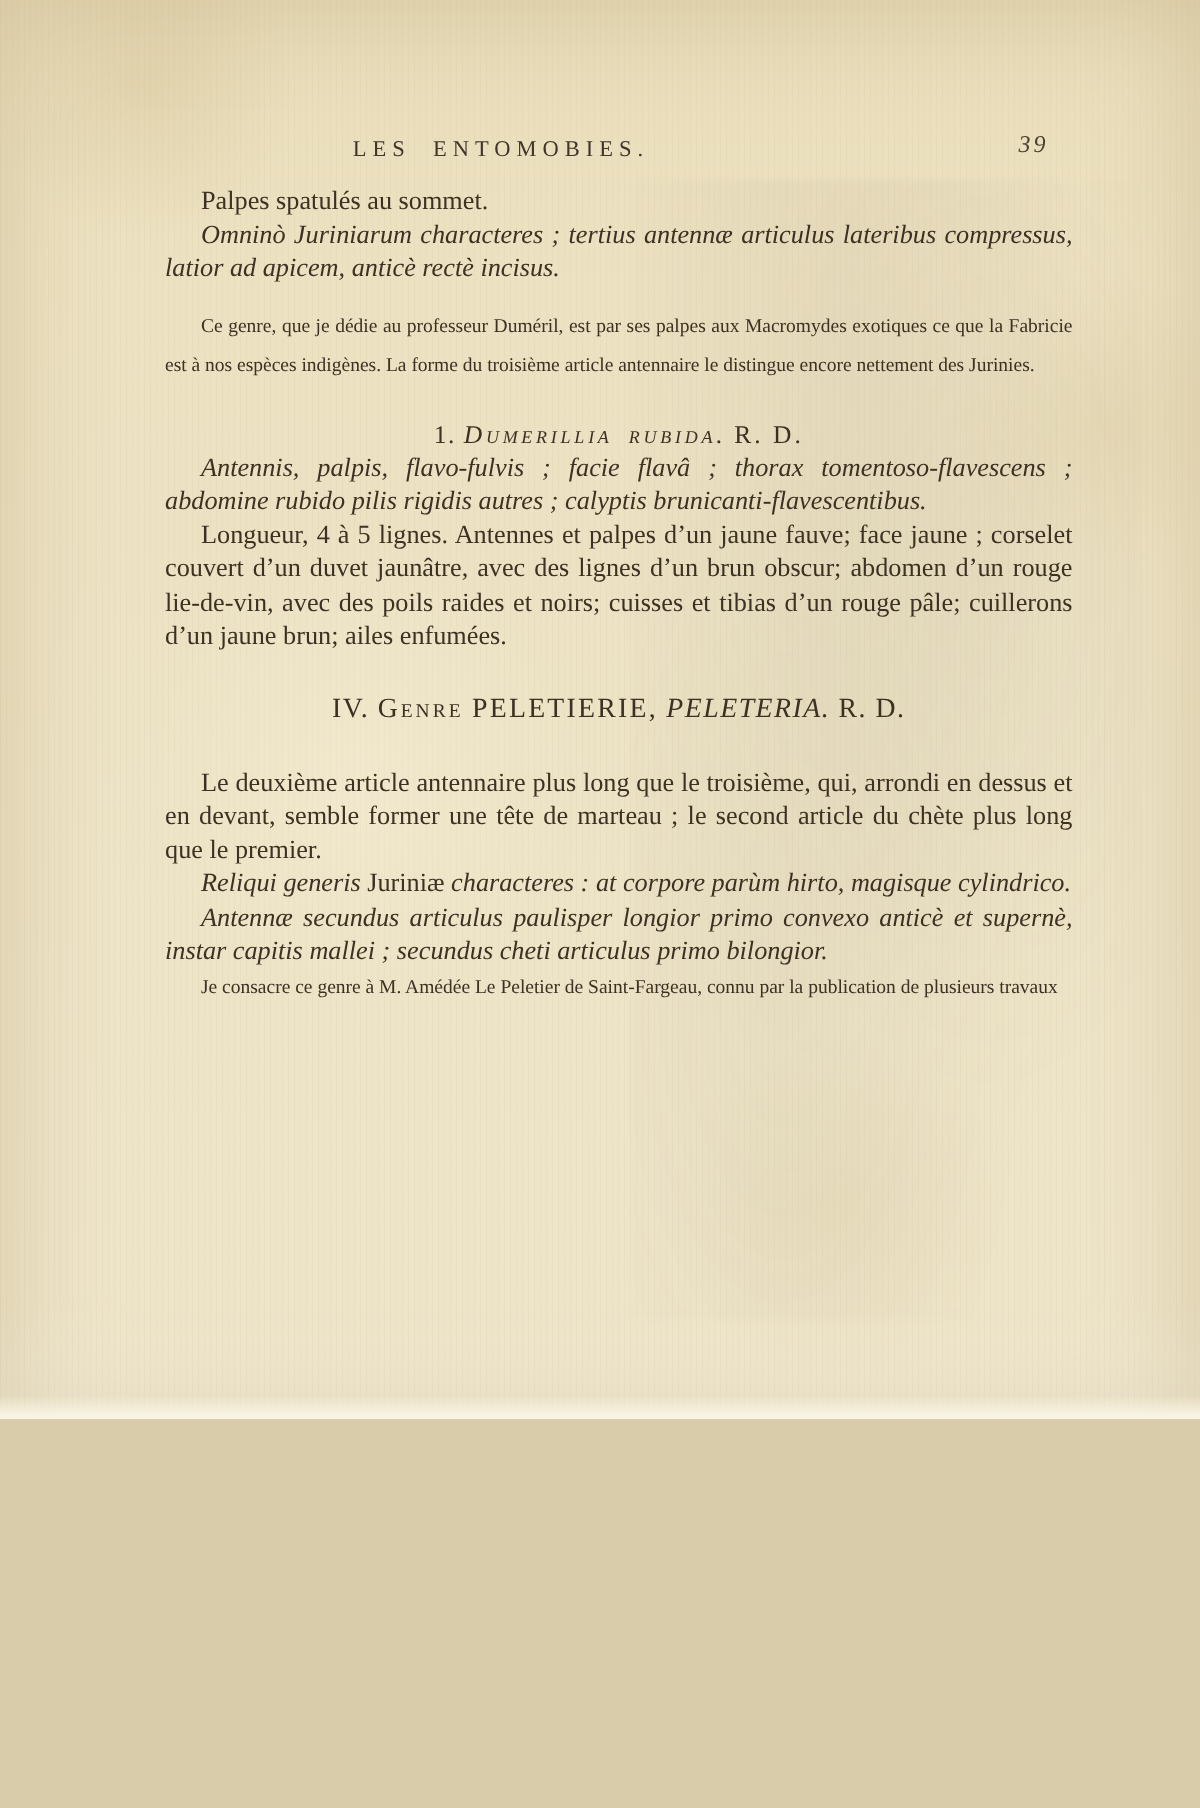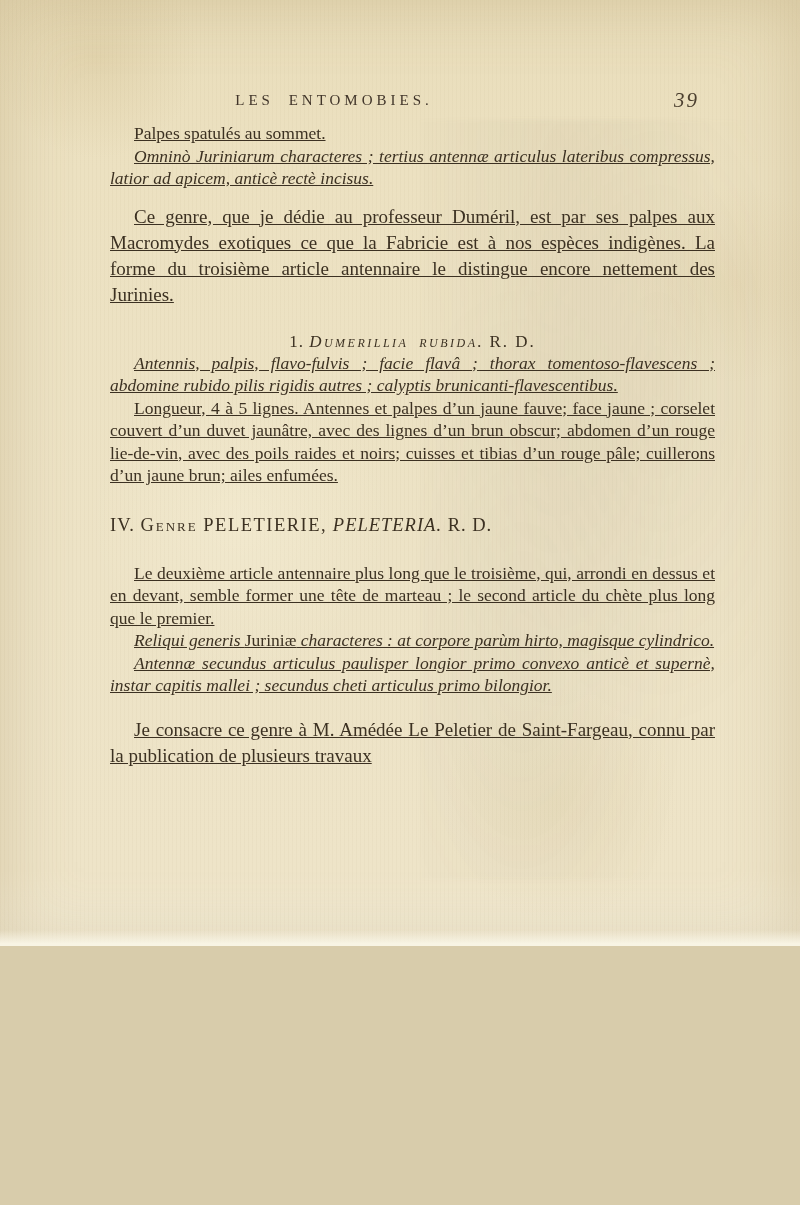--- a/index.html
+++ b/index.html
@@ -61,46 +61,46 @@
     font-size: 15px;
     letter-spacing: 4px;
     word-spacing: 7px;
     color: #41352a;
     white-space: nowrap;
   }
   .page-number {
     position: absolute;
     right: 16px;
     top: 2px;
-    font-size: 21px;
+    font-size: 16px;
     font-style: italic;
     letter-spacing: 2px;
     color: #4c4030;
   }
 
   .body-text { position: relative; }
 
   p {
     margin: 0;
     text-align: justify;
   }
   .small {
     font-size: 17.5px;
     line-height: 22.5px;
   }
   .large {
-    font-size: 19px;
+    font-size: 13px;
     line-height: 26px;
   }
-  .indent { text-indent: 24px; text-decoration: underline; }
+  .indent { text-indent: 24px; }
   .italic { font-style: italic; }
   .roman  { font-style: normal; }
   .standalone { text-align: left; }
   .gap-md { margin-top: 14px; }
-  .gap-lg { margin-top: 20px; }
+  .gap-lg { }
 
   .species-heading {
     margin-top: 24px;
     margin-bottom: 0;
     text-align: center;
     font-size: 17px;
     letter-spacing: 1px;
     color: #3c3122;
   }
   .species-heading .sp-name {
@@ -109,21 +109,21 @@
     letter-spacing: 2.5px;
     word-spacing: 4px;
   }
   .species-heading .sp-author {
     letter-spacing: 2px;
   }
 
   .genus-heading {
     margin-top: 28px;
     margin-bottom: 26px;
-    text-align: left;
+    text-align: center;
     font-size: 18.5px;
     letter-spacing: 1px;
     color: #3c3122;
   }
   .genus-heading .gh-genre {
     font-variant: small-caps;
     letter-spacing: 2px;
   }
   .genus-heading .gh-name-fr { letter-spacing: 1.5px; }
   .genus-heading .gh-name-lat {

